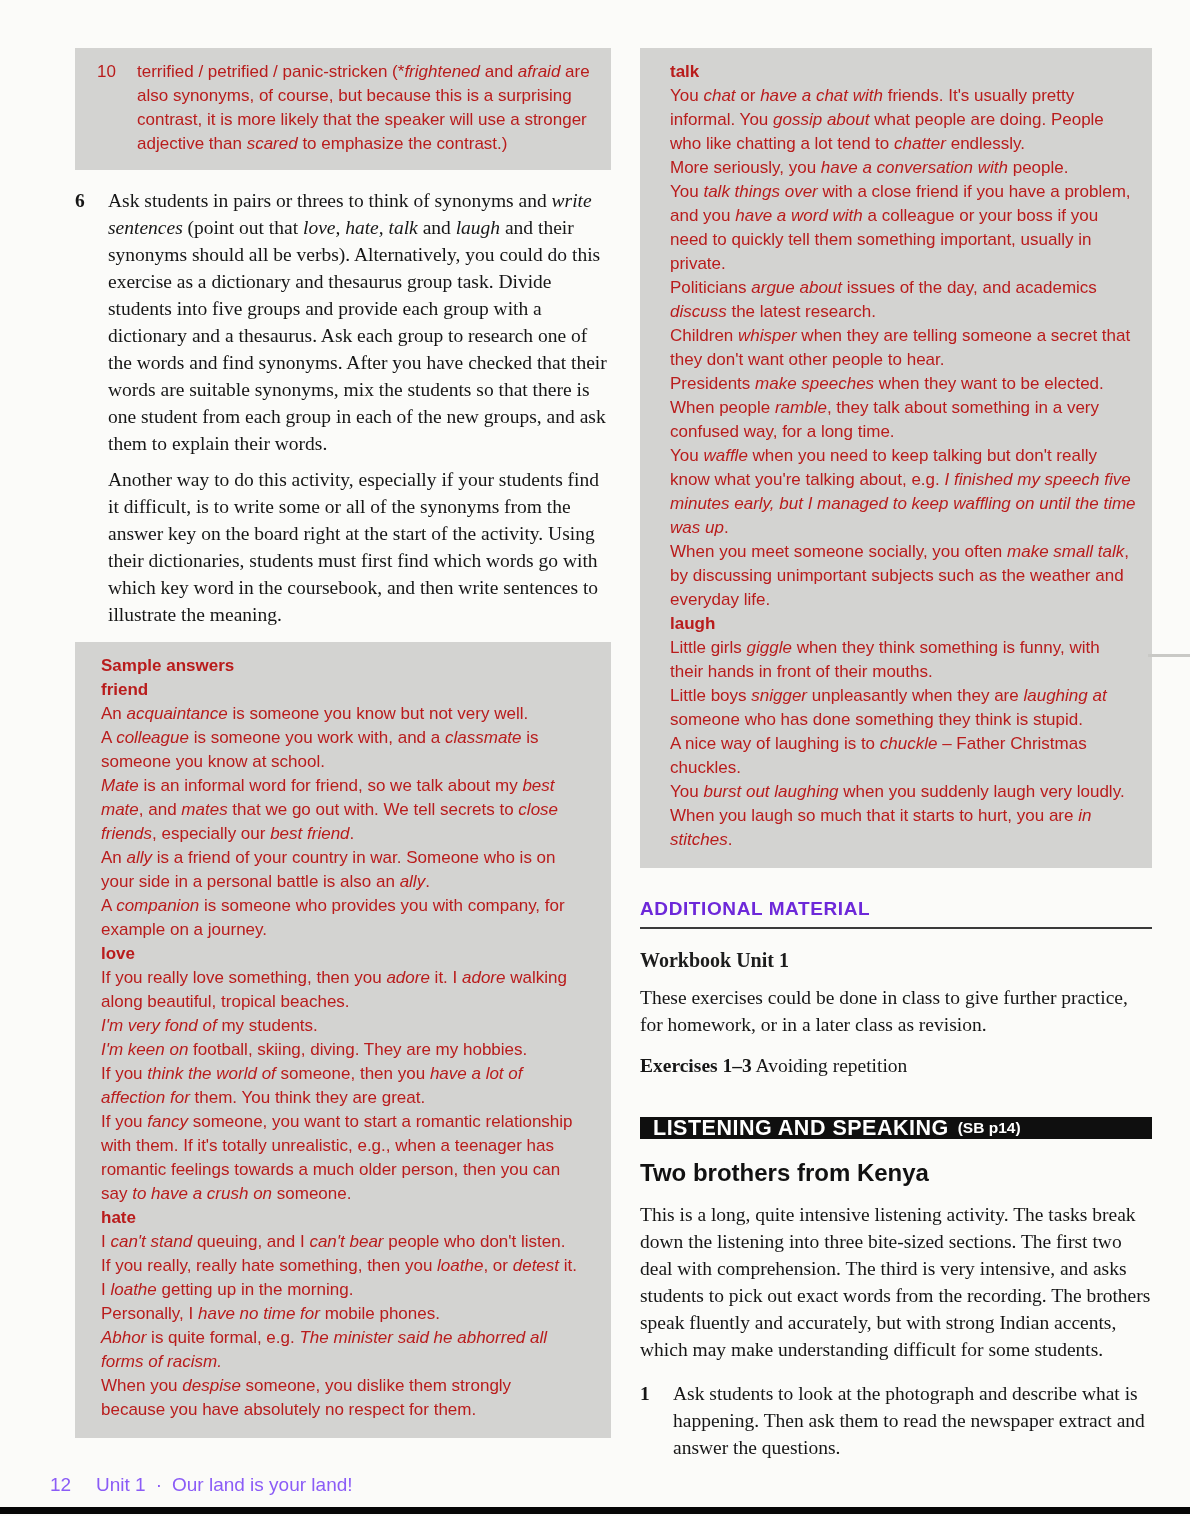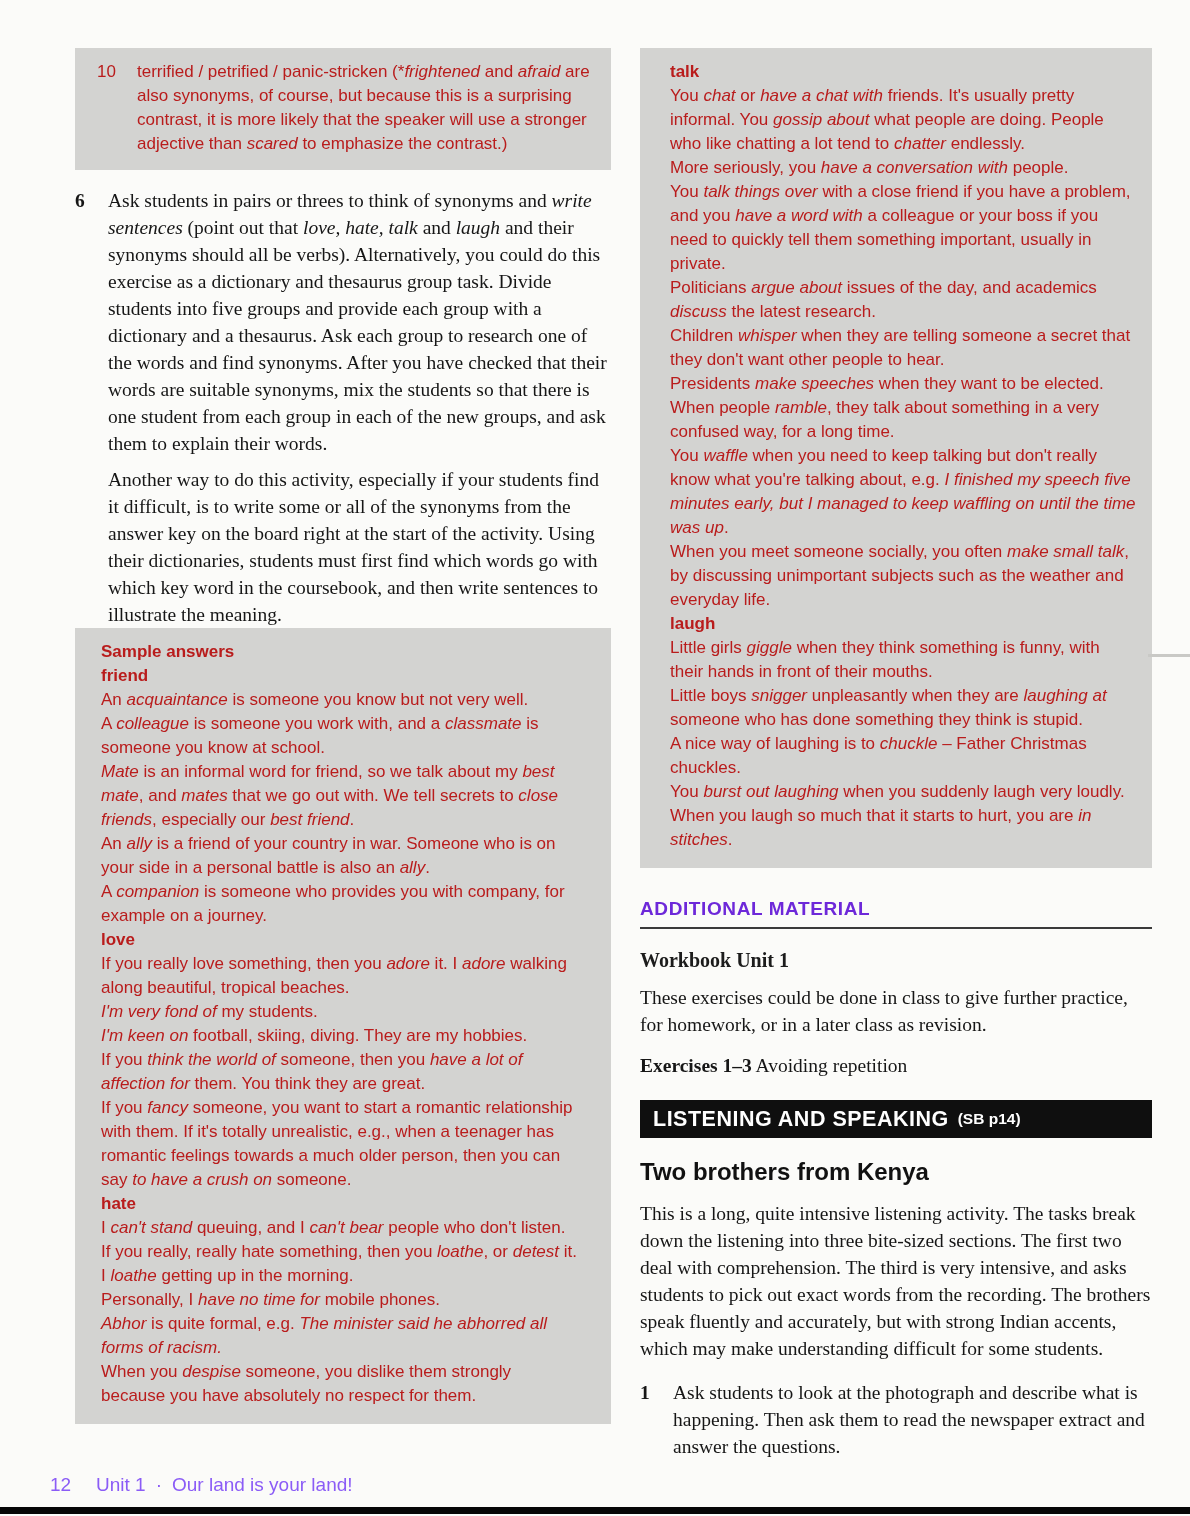--- a/index.html
+++ b/index.html
@@ -8,37 +8,37 @@
   
   .col-left{position:absolute;left:75px;top:48px;width:536px;}
   .col-right{position:absolute;left:640px;top:48px;width:512px;}
   
   .graybox{background:#d3d3d1;color:#b91c1c;}
   .graybox .ln{margin:0;font-size:17px;line-height:24px;}
   .graybox .bold{font-weight:bold;}
   .box10{display:flex;gap:14px;padding:12px 16px 14px 22px;}
   .box10 .num{flex:0 0 26px;font-size:17px;line-height:24px;}
   .box10 .txt{font-size:17px;line-height:24px;}
-  .samplebox{padding:12px 34px 16px 26px;}
+  .samplebox{margin-top:14px;padding:12px 34px 16px 26px;}
   .ansbox{padding:12px 16px 16px 30px;}
   
   .serif{font-family:"Liberation Serif",serif;font-size:19.5px;line-height:27px;color:#161616;}
   .numitem{display:flex;gap:15px;margin-top:17px;}
   .numitem .num{flex:0 0 18px;font-weight:bold;}
   .numitem p{margin:0;}
   .numitem .para2{margin-top:9px;}
   
   .addmat{margin-top:30px;}
   .addmat-h{font-size:19px;font-weight:bold;letter-spacing:.6px;margin:0;color:#6d28d9;}
   .addmat-rule{border:0;border-top:2.5px solid #3a3a3a;margin:7px 0 0 0;}
   .workbook-h{font-family:"Liberation Serif",serif;font-size:20px;font-weight:bold;margin:20px 0 0 0;}
   .addmat-body{margin:12px 0 0 0;}
   .exercises{margin:14px 0 0 0;}
   
-  .banner{margin-top:21px;background:#0f0f0f;color:#fff;height:38px;display:flex;align-items:center;padding-left:13px;}
+  .banner{margin-top:38px;background:#0f0f0f;color:#fff;height:22px;display:flex;align-items:center;padding-left:13px;}
   .banner .t1{font-size:21.5px;font-weight:bold;letter-spacing:.5px;}
   .banner .t2{font-size:15.5px;font-weight:bold;margin-left:9px;}
   .listen-h{font-size:24px;font-weight:bold;margin:20px 0 0 0;color:#111;}
   .listen-body{margin:14px 0 0 0;}
   
   .footer{position:absolute;left:50px;top:1474px;font-size:19px;color:#8b5cf6;display:flex;align-items:baseline;}
   .footer .pnum{width:46px;}
   .footer .dot{margin:0 10px;}
   .bottombar{position:absolute;left:0;top:1507px;width:1190px;height:7px;background:#060606;}
   .artifact{position:absolute;left:1148px;top:654px;width:42px;height:3px;background:#c9c9c6;}

